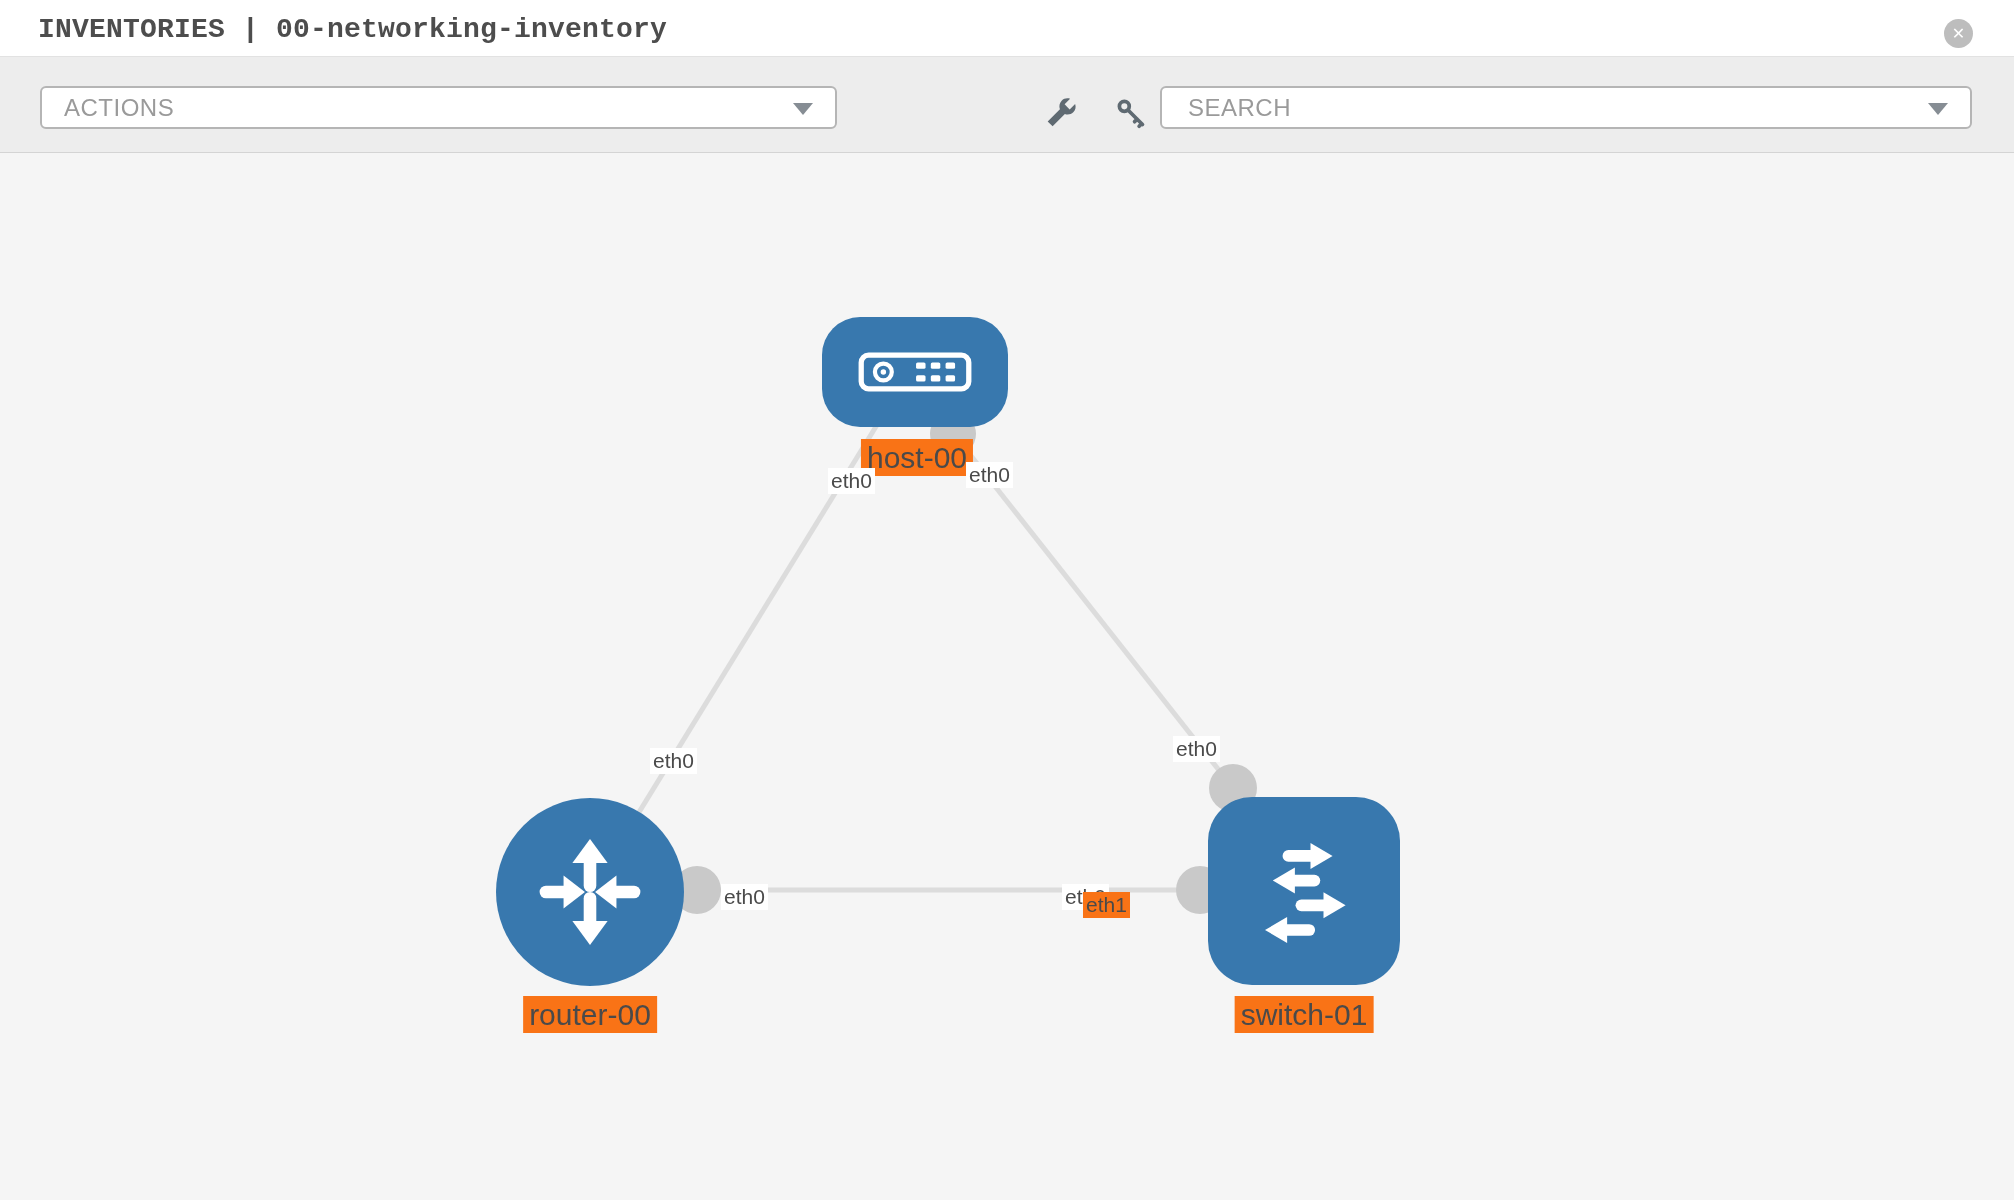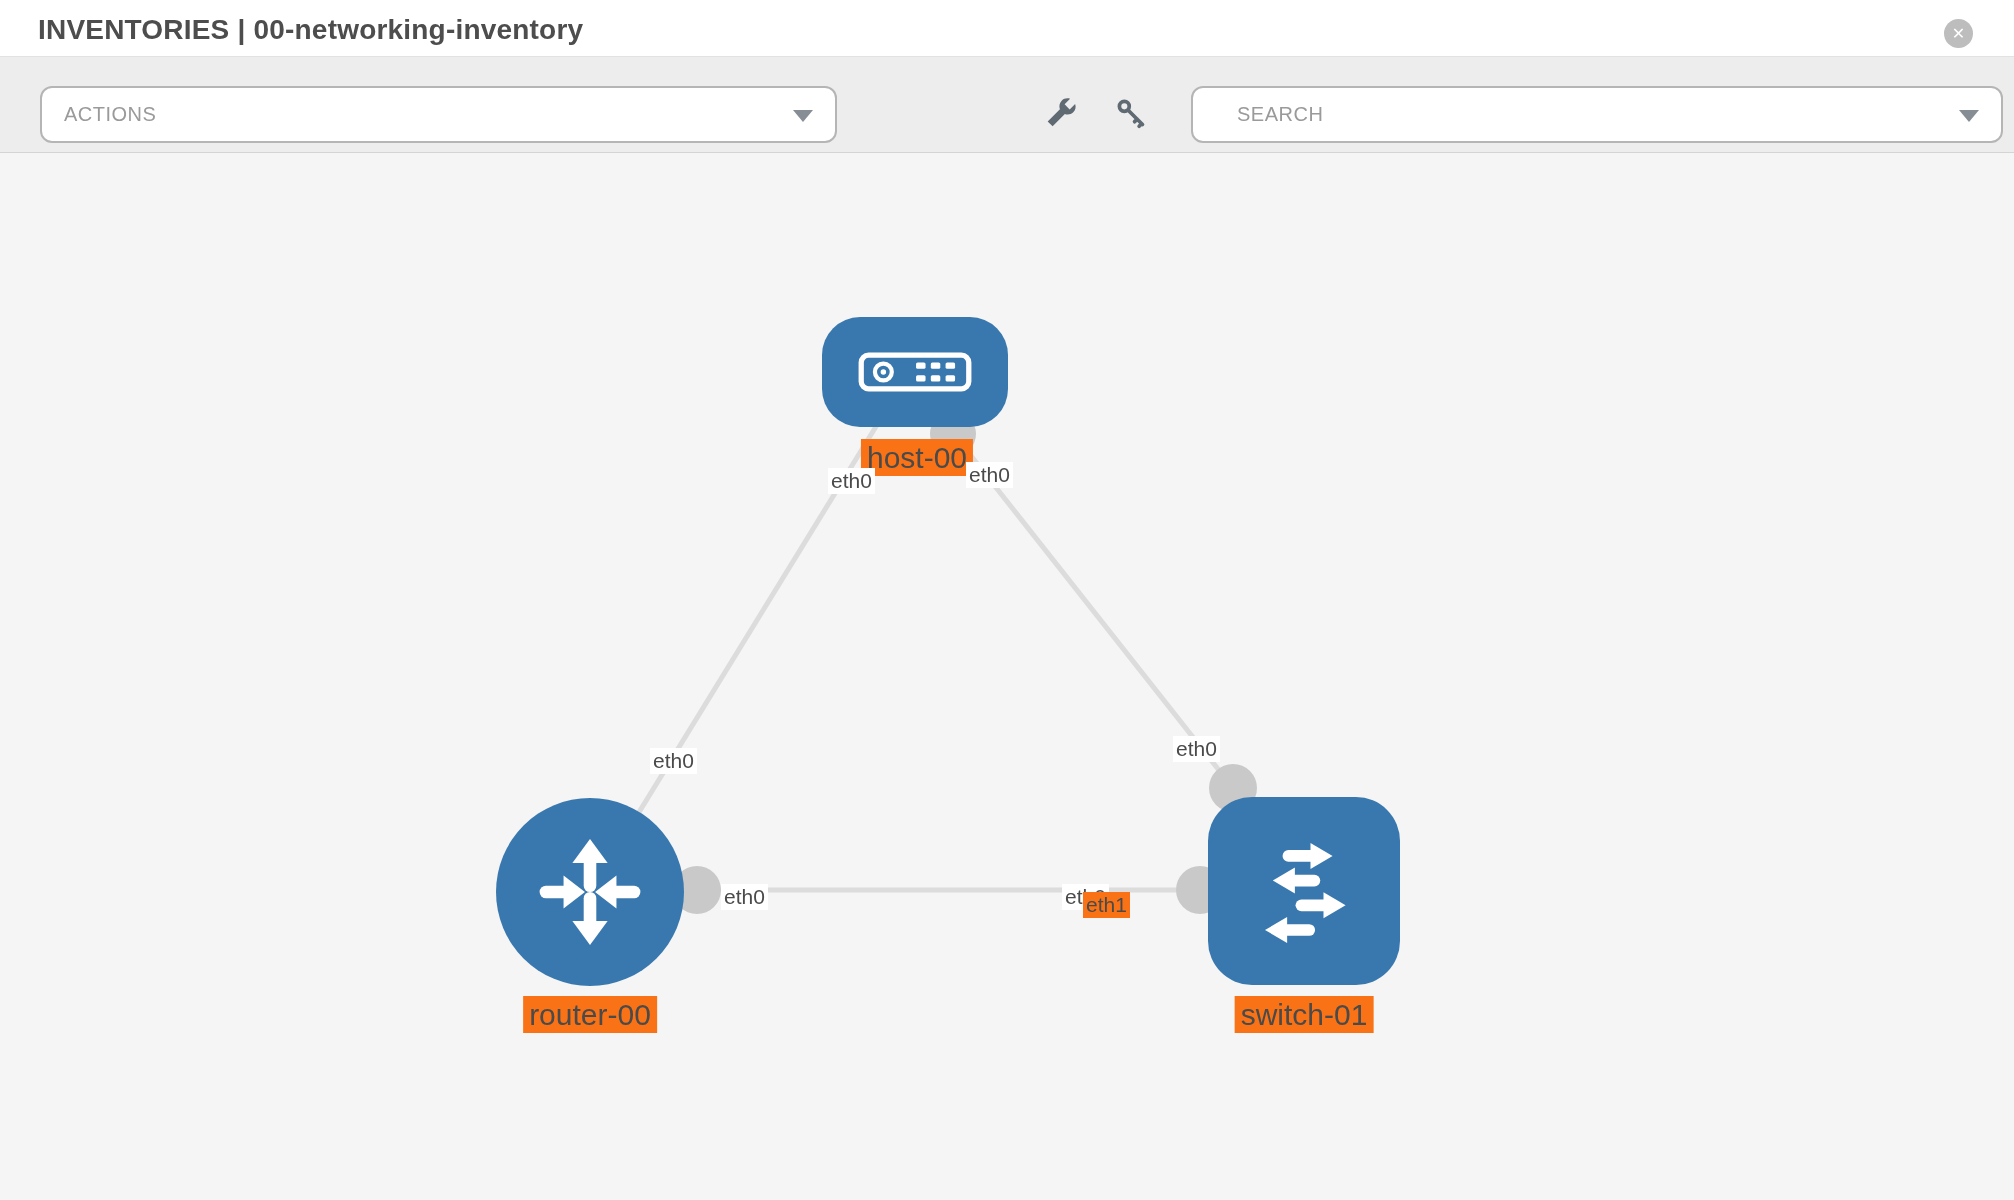--- a/index.html
+++ b/index.html
@@ -9,51 +9,51 @@
     font-family: "Liberation Sans", "DejaVu Sans", sans-serif;
   }
 
   
   .header {
     position: relative; width: 2014px; height: 57px;
     background: #ffffff; border-bottom: 1px solid #e2e2e2;
   }
   .header-title {
     position: absolute; left: 38px; top: 14px;
-    font-size: 28px; font-weight: 700; color: #4d4d4d; letter-spacing: .2px;
+    font-size: 28px; font-weight: 700; color: #4d4d4d; letter-spacing: .2px; font-family: Liberation Mono, monospace;
   }
   .close-btn {
     position: absolute; left: 1944px; top: 19px;
     width: 29px; height: 29px; border-radius: 50%;
     background: #bdbdbd; color: #ffffff;
     display: flex; align-items: center; justify-content: center;
     font-size: 16px; font-weight: 700; cursor: pointer;
   }
 
   
   .toolbar {
     position: relative; width: 2014px; height: 96px;
     background: #ededed; border-bottom: 1px solid #d4d4d4;
   }
   .dropdown {
-    position: absolute; top: 29px; height: 57px;
-    background: #ffffff; border: 2px solid #b5b5b5; border-radius: 12px;
+    position: absolute; top: 29px; height: 43px;
+    background: #ffffff; border: 2px solid #b5b5b5; border-radius: 6px;
     display: flex; align-items: center;
-    font-size: 20px; color: #9a9a9a; letter-spacing: .5px;
+    font-size: 24px; color: #9a9a9a; letter-spacing: .5px;
     cursor: pointer;
   }
   .dropdown .dd-label { padding-left: 22px; }
   .caret {
     position: absolute; right: 22px; top: 50%; margin-top: -5px;
     width: 0; height: 0;
     border-left: 10px solid transparent; border-right: 10px solid transparent;
     border-top: 12px solid #868d94;
   }
   .dd-actions { left: 40px;  width: 797px; }
-  .dd-search  { left: 1191px; width: 812px; padding-left: 18px; }
+  .dd-search  { left: 1160px; width: 812px; }
   .tool-icon {
     position: absolute; top: 33px; width: 46px; height: 46px;
     display: flex; align-items: center; justify-content: center;
     color: #5f6a72; cursor: pointer;
   }
   .tool-wrench { left: 1038px; }
   .tool-key    { left: 1108px; }
   .tool-icon svg { width: 32px; height: 32px; }
 
   

